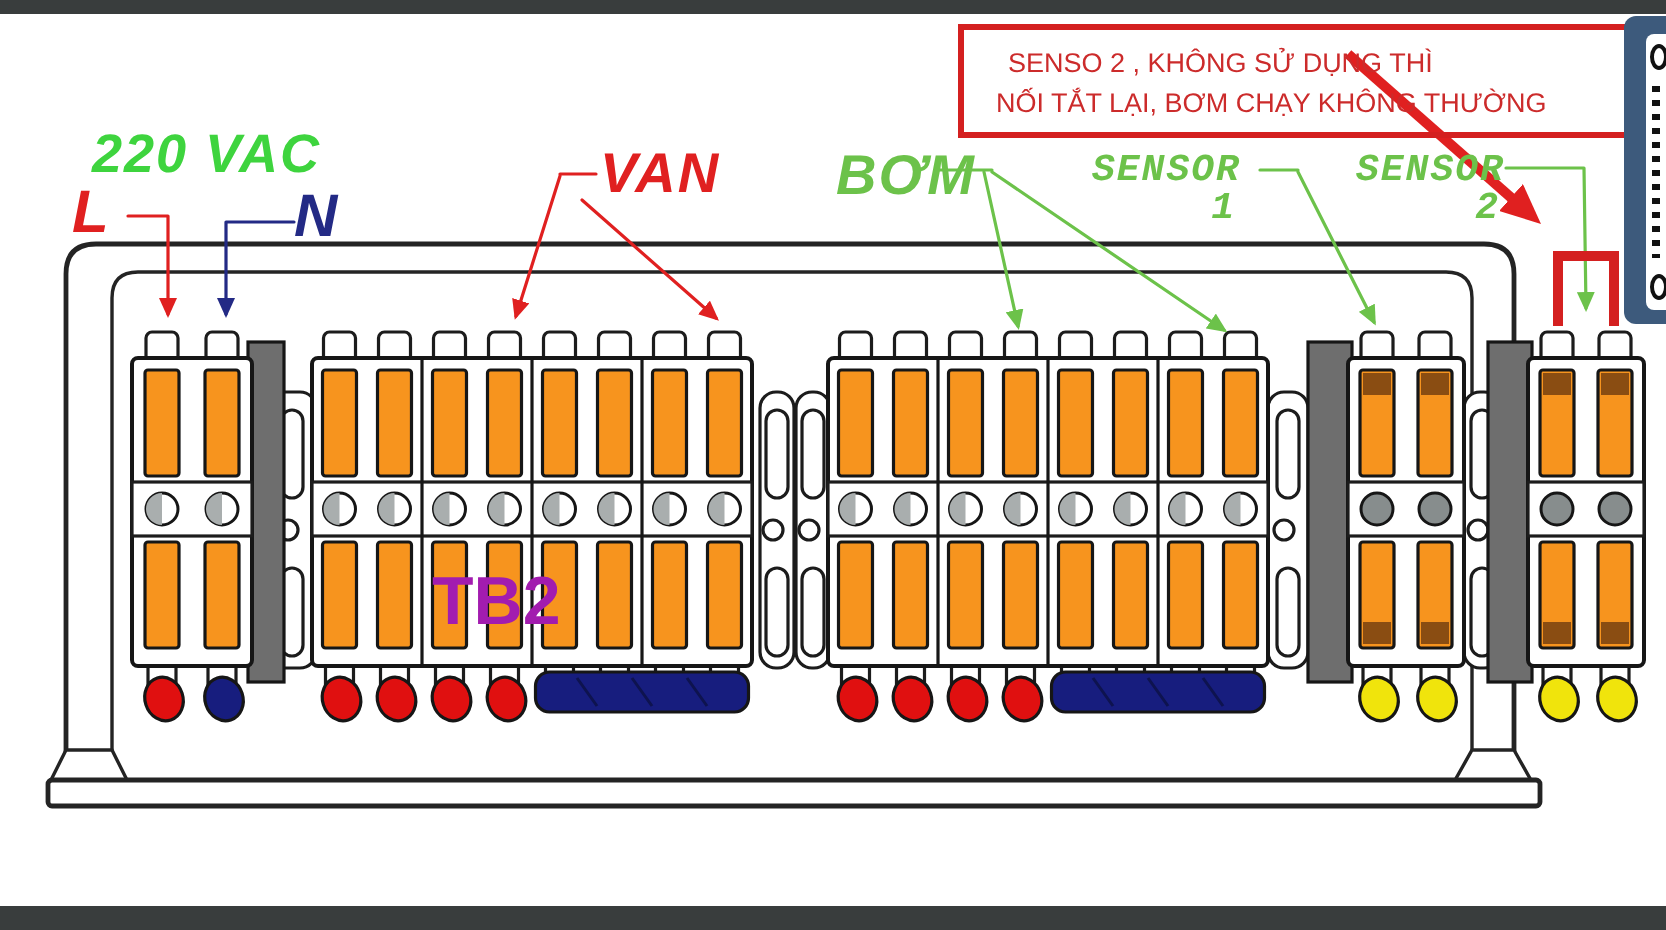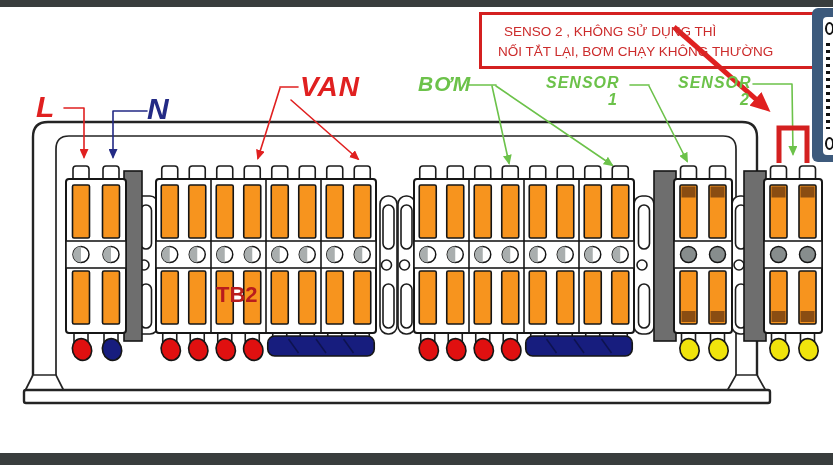--- a/index.html
+++ b/index.html
@@ -43,26 +43,26 @@
   .mk-red{fill:var(--red-line,#e02020);}
   .mk-navy{fill:var(--navy-line,#232a85);}
   .mk-green{fill:var(--green-label,#6cc24a);}
 
   
   .lbl{position:absolute;font-weight:700;font-style:italic;white-space:nowrap;}
   #lbl-220vac{left:46px;top:62px;font-size:27px;letter-spacing:1px;color:var(--green-title,#3ed43e);}
   #lbl-l{left:36px;top:90px;font-size:30px;color:var(--red-line,#e02020);}
   #lbl-n{left:147px;top:92px;font-size:30px;color:var(--navy-line,#232a85);}
   #lbl-van{left:300px;top:71px;font-size:28px;letter-spacing:1px;color:var(--red-line,#e02020);}
-  #lbl-bom{left:418px;top:72px;font-size:21px;letter-spacing:1px;color:var(--green-label,#6cc24a);}
-  .sensor-lbl{width:80px;font-size:16px;letter-spacing:1px;color:var(--green-label,#6cc24a);}
+  #lbl-bom{left:418px;top:72px;font-size:28px;letter-spacing:1px;color:var(--green-label,#6cc24a);}
+  .sensor-lbl{width:80px;font-size:19px;letter-spacing:1px;color:var(--green-label,#6cc24a);font-family:Liberation Mono, monospace;}
   #lbl-sensor1{left:546px;top:74px;}
   #lbl-sensor2{left:678px;top:74px;}
   .sensor-lbl .num{display:block;text-align:right;padding-right:8px;line-height:16px;}
-  #lbl-tb2{left:216px;top:282px;font-size:22px;font-style:normal;color:#b91c1c;letter-spacing:0;}
+  #lbl-tb2{left:216px;top:282px;font-size:34px;font-style:normal;color:#a21caf;letter-spacing:0;}
 
   
   #note{position:absolute;left:433px;top:12px;width:340px;height:57px;box-sizing:border-box;
         border:3px solid var(--note-border,#d42020);color:var(--note-text,#cc2b2b);
         font-size:13.5px;line-height:20px;padding:7px 2px 2px 16px;background:transparent;margin-left:46px;}
   #note .l1{margin-left:6px;}
 
   
   #logo{position:absolute;left:812px;top:8px;width:21px;height:154px;
         background:var(--logo-navy,#3d5a7c);border-radius:6px 0 0 6px;}
@@ -336,20 +336,21 @@
       <line class="ln green" x1="492" y1="86" x2="509" y2="163" marker-end="url(#m-green)"></line>
       <line class="ln green" x1="496" y1="86" x2="612" y2="165" marker-end="url(#m-green)"></line>
       <line class="ln green" x1="630" y1="85" x2="649" y2="85"></line>
       <line class="ln green" x1="649" y1="86" x2="687" y2="161" marker-end="url(#m-green)"></line>
       <polyline class="ln green" points="753,84 792,84 793,154" marker-end="url(#m-green)"></polyline>
       <line class="big-arrow" x1="674" y1="27" x2="766" y2="108" marker-end="url(#m-bigred)"></line>
       <polyline class="jumper" points="779,163 779,128 807,128 807,163"></polyline>
     </g>
   </svg>
 
+  <div class="lbl" id="lbl-220vac">220 VAC</div>
   <div class="lbl" id="lbl-l">L</div>
   <div class="lbl" id="lbl-n">N</div>
   <div class="lbl" id="lbl-van">VAN</div>
   <div class="lbl" id="lbl-bom">BƠM</div>
   <div class="lbl sensor-lbl" id="lbl-sensor1">
     <span>SENSOR</span>
     <span class="num">1</span>
   </div>
   <div class="lbl sensor-lbl" id="lbl-sensor2">
     <span>SENSOR</span>

